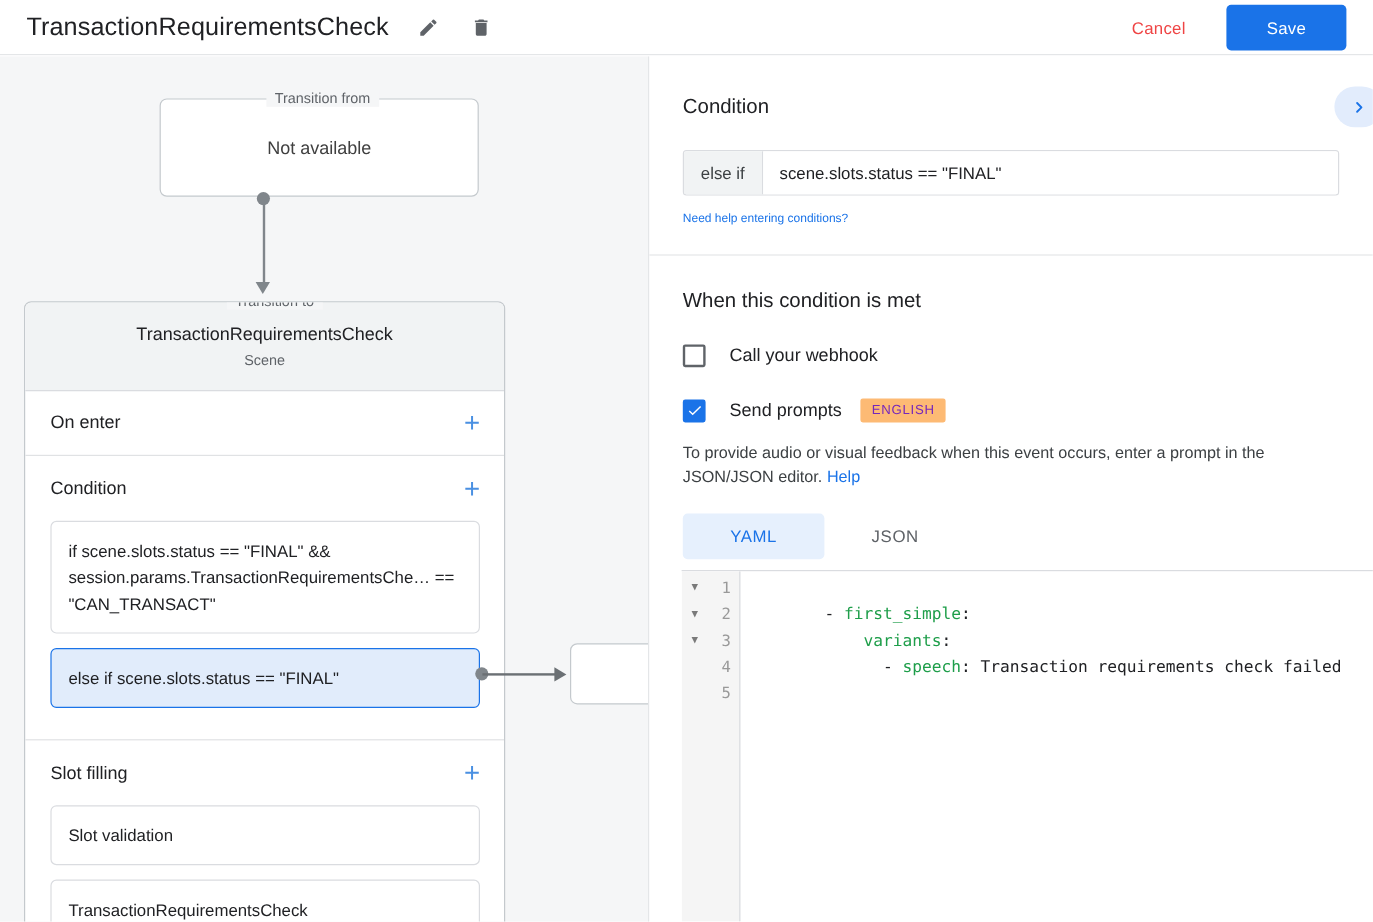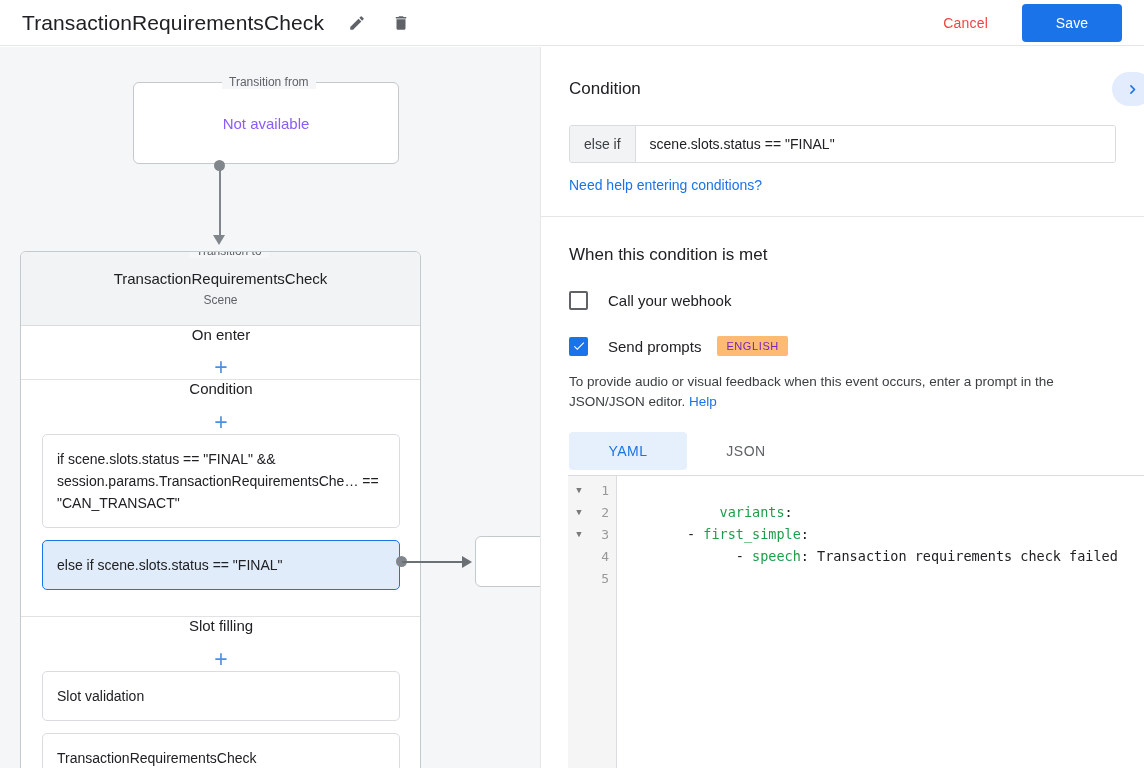--- a/index.html
+++ b/index.html
@@ -81,21 +81,21 @@
     white-space: nowrap;
   }
 
   
   #transition-from {
     left: 86px; top: 35px; width: 266px; height: 82px;
     display: flex; align-items: center; justify-content: center; margin-left: 47px;
   }
   #transition-from .fieldset-legend { left: 88px; }
   #transition-from .body-text {
-    font-size: 15px; color: #8b5cf6; text-align: center;
+    font-size: 15px; color: #404040; text-align: center;
   }
 
   
   .conn-dot {
     position: absolute;
     width: 11px; height: 11px;
     border-radius: 50%;
     background: #80868b;
   }
   .conn-line-v {
@@ -126,21 +126,20 @@
     align-items: center; justify-content: center;
   }
   .tt-header .tt-name { font-size: 15px; color: #202124; }
   .tt-header .tt-type { font-size: 12px; color: #5f6368; margin-top: 6px; }
 
   .section-row {
     height: 54px;
     display: flex; align-items: center;
     padding: 0 20px 0 21px;
     border-bottom: 1px solid #e0e2e4;
-    flex-direction: column;
   }
   .section-row .section-label {
     font-size: 15px; color: #202124; flex: 1;
   }
   .plus-icon {
     color: #4a90e2;
     font-size: 23px;
     line-height: 1;
     font-weight: 300;
     cursor: pointer;
@@ -231,21 +230,21 @@
     flex: 1;
     display: flex; align-items: center;
     padding: 0 14px;
     font-size: 14px; color: #202124;
     background: #ffffff;
     cursor: text;
   }
   .help-link {
     display: inline-block;
     margin-top: 14px;
-    font-size: 14px;
+    font-size: 10px;
     color: #1a73e8;
     text-decoration: none;
     cursor: pointer;
   }
   .rp-divider {
     margin-top: 22px;
     height: 1px;
     background: #e4e6e8;
   }
 
@@ -504,24 +503,24 @@
       <span class="lnum">4</span>
     </div>
     <div class="gutter-row">
       <span class="fold"></span>
       <span class="lnum">5</span>
     </div>
   </div>
 
   <div class="code">
     <div class="code-row">
+      <span class="p">  - </span><span class="k">first_simple</span><span class="p">:</span><span class="p"></span>
+    </div>
+    <div class="code-row">
       <span class="p">      </span><span class="k">variants</span><span class="p">:</span><span class="p"></span>
-    </div>
-    <div class="code-row">
-      <span class="p">  - </span><span class="k">first_simple</span><span class="p">:</span><span class="p"></span>
     </div>
     <div class="code-row">
       <span class="p">        - </span><span class="k">speech</span><span class="p">:</span><span class="p"> Transaction requirements check failed</span>
     </div>
     <div class="code-row">
       <span class="p"></span>
     </div>
   </div>
 </div>
 

